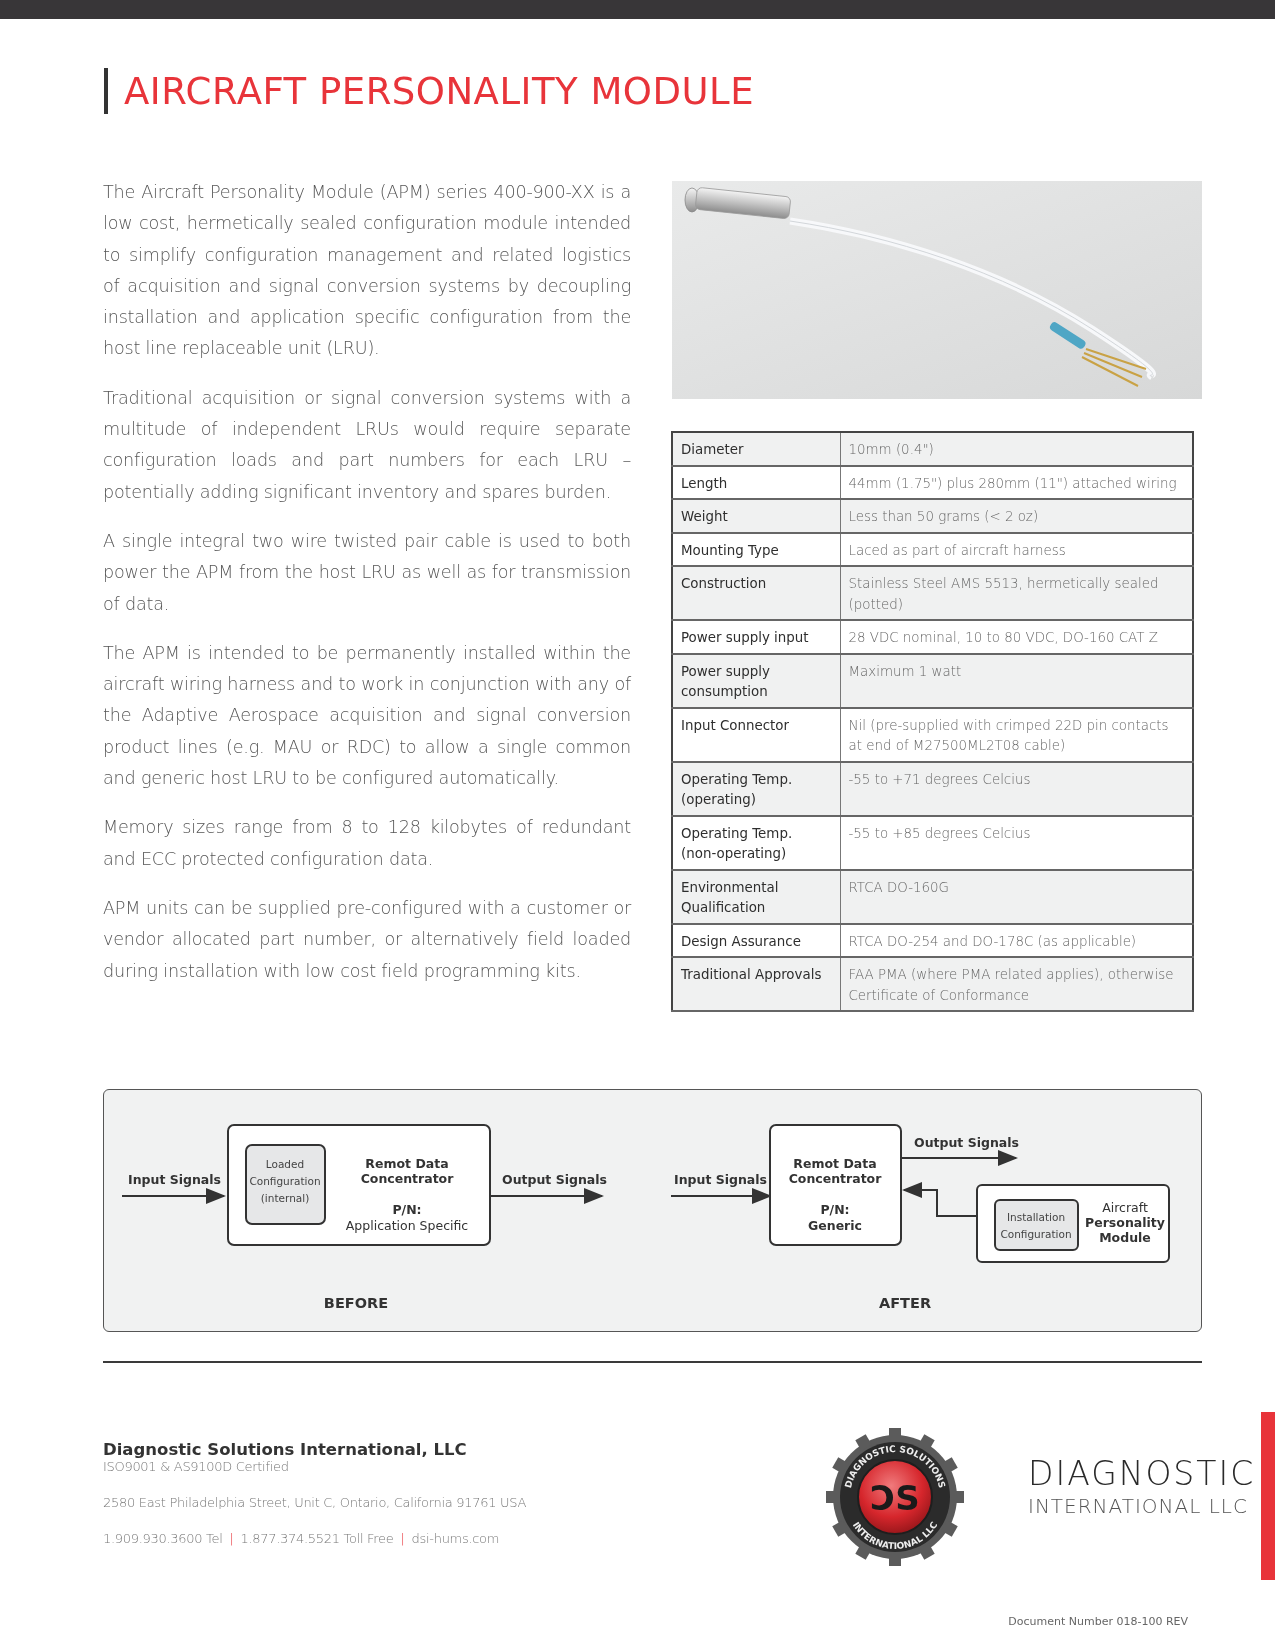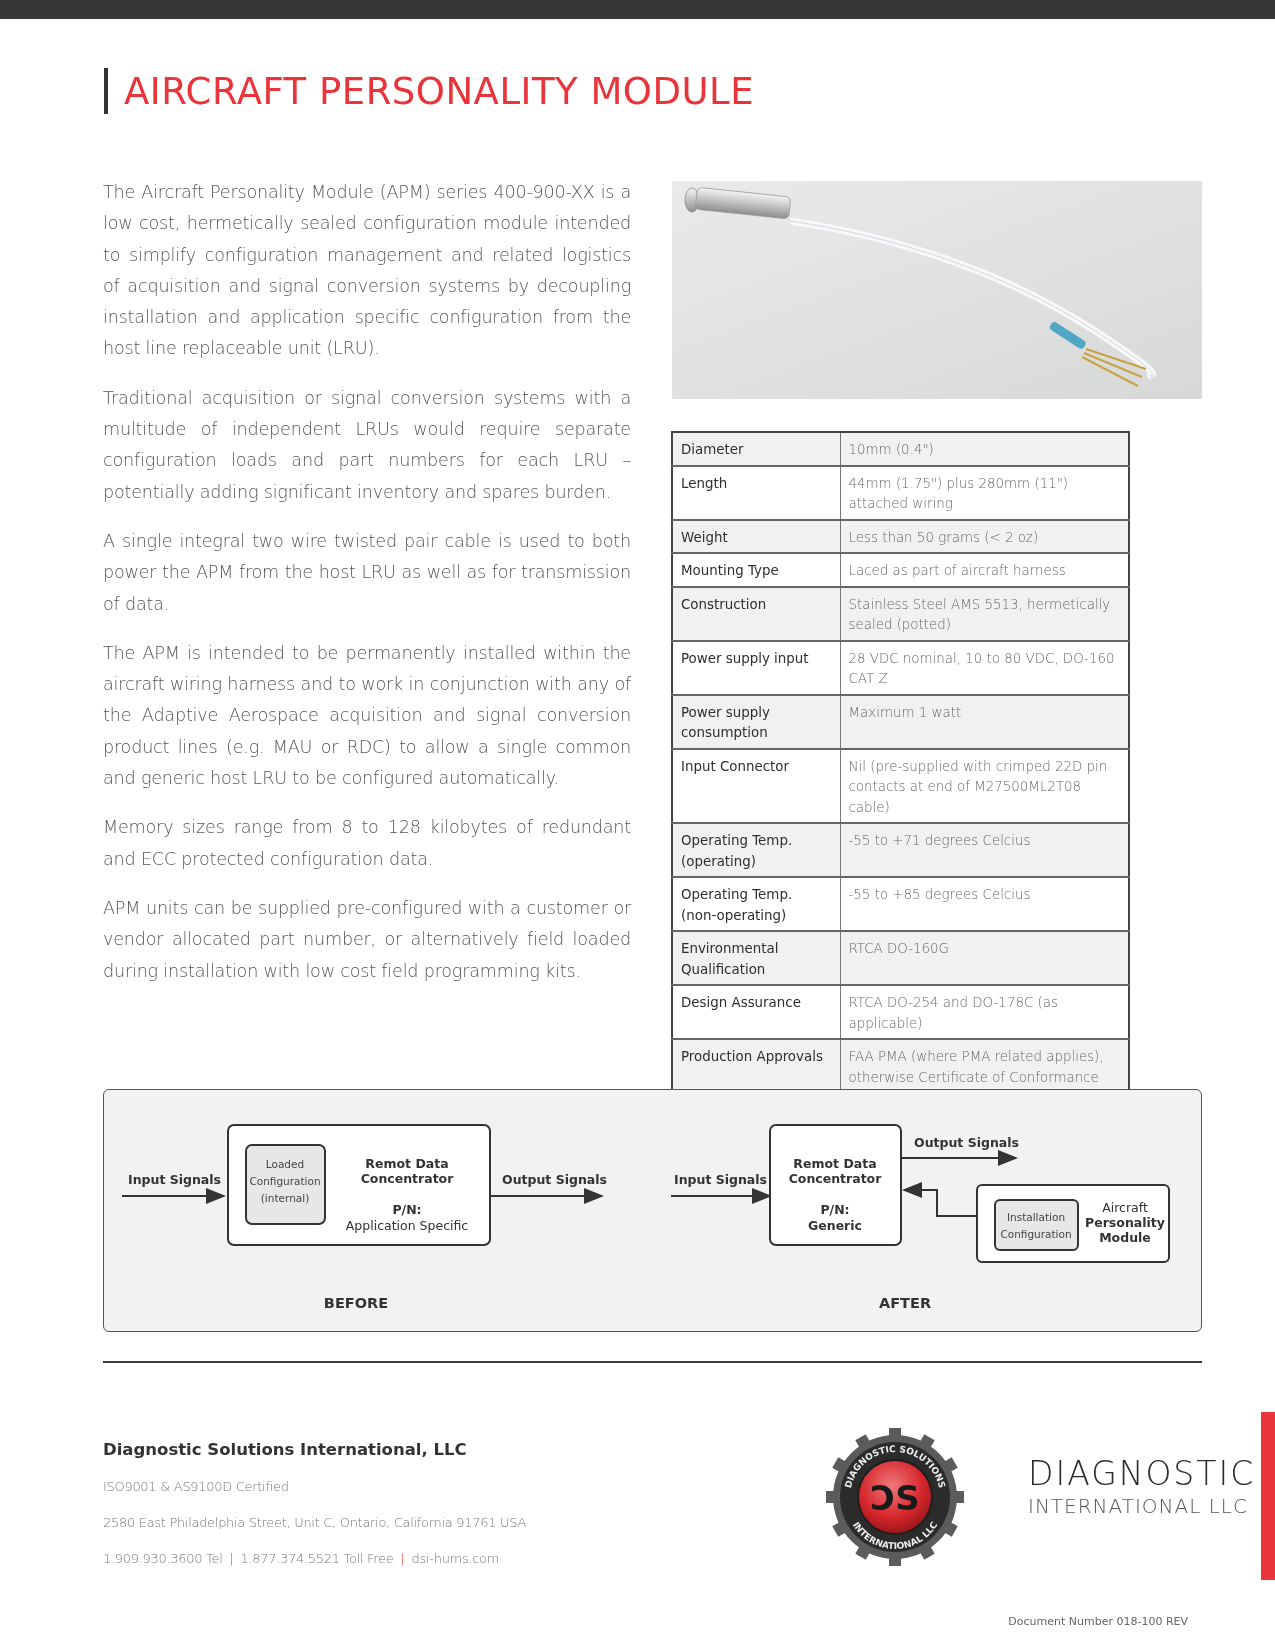--- a/index.html
+++ b/index.html
@@ -10,38 +10,38 @@
 
   .title-wrap { position: absolute; left: 104px; top: 68px; display: flex; align-items: center; }
   .title-rule { width: 4px; height: 46px; background: #333; margin-right: 16px; }
   .title { font-family: "DejaVu Sans", sans-serif; font-size: 37px; color: #e8343a; letter-spacing: 0.5px; font-weight: normal; line-height: 1; }
 
   .left-col { position: absolute; left: 103px; top: 177px; width: 528px; }
   .para { font-family: "DejaVu Sans", sans-serif; font-size: 17.6px; line-height: 31.3px; color: #555; text-align: justify; font-weight: 300; margin-bottom: 18px; letter-spacing: -0.2px; }
 
   .photo { position: absolute; left: 672px; top: 181px; width: 530px; height: 218px; background: linear-gradient(160deg, #e9eaea 0%, #dfe0e0 55%, #d7d8d8 100%); overflow: hidden; }
 
-  .spec-table { position: absolute; left: 671px; top: 431px; width: 459px; border-collapse: collapse; border: 2px solid #444; }
+  .spec-table { position: absolute; left: 671px; top: 431px; width: 523px; border-collapse: collapse; border: 2px solid #444; }
   .spec-table td { border: 1.5px solid #777; font-size: 13.4px; padding: 7px 8px 4px 8px; vertical-align: top; line-height: 20.5px; font-family: "DejaVu Sans", sans-serif; }
   .spec-table td.k { width: 168px; color: #2e2e2e; }
   .spec-table td.v { color: #666; font-weight: 300; }
   .spec-table tr:nth-child(odd) td { background: #f0f1f1; }
   .spec-table tr:nth-child(even) td { background: #ffffff; }
   .spec-table tr td { border-bottom: 2px solid #666; }
 
   .diagram { position: absolute; left: 103px; top: 1089px; width: 1099px; height: 243px; background: #f1f2f2; border: 1.5px solid #555; border-radius: 6px; }
   .diagram svg { position: absolute; left: 0; top: 0; }
   .dlabel { font-family: "DejaVu Sans", sans-serif; font-size: 12.5px; fill: #333; font-weight: bold; }
   .dsmall { font-family: "DejaVu Sans", sans-serif; font-size: 10.5px; fill: #444; }
   .dcaption { font-family: "DejaVu Sans", sans-serif; font-size: 14.5px; fill: #333; font-weight: bold; }
 
   .separator { position: absolute; left: 103px; top: 1361px; width: 1099px; height: 2px; background: #3a3a3a; }
 
   .footer-left { position: absolute; left: 103px; top: 1440px; }
-  .company { font-family: "DejaVu Sans", sans-serif; font-size: 16.5px; font-weight: bold; color: #333; margin-bottom: 20px; }
+  .company { font-family: "DejaVu Sans", sans-serif; font-size: 16.5px; font-weight: bold; color: #333; }
   .fline { font-family: "DejaVu Sans", sans-serif; font-size: 13px; color: #777; font-weight: 300; margin-bottom: 21px; letter-spacing: -0.3px; }
   .pipe { color: #e8343a; margin: 0 7px; }
 
   .logo { position: absolute; left: 826px; top: 1428px; width: 138px; height: 138px; }
   .brand { position: absolute; left: 995px; top: 1455px; font-family: "DejaVu Sans", sans-serif; color: #2a2a2a; font-weight: 300; margin-left: 33px; }
   .brand .b1 { font-size: 33px; letter-spacing: 2px; line-height: 38px; }
   .brand .b2 { font-size: 28px; letter-spacing: 9.5px; line-height: 36px; }
   .brand .b3 { font-size: 20px; letter-spacing: 1px; line-height: 26px; color: #555; }
 
   .red-tab { position: absolute; left: 1261px; top: 1412px; width: 14px; height: 168px; background: #e8343a; }
@@ -131,21 +131,21 @@
       </tr>
       <tr>
         <td class="k">Environmental Qualification</td>
         <td class="v">RTCA DO-160G</td>
       </tr>
       <tr>
         <td class="k">Design Assurance</td>
         <td class="v">RTCA DO-254 and DO-178C (as applicable)</td>
       </tr>
       <tr>
-        <td class="k">Production Approvals</td>
+        <td class="k">Traditional Approvals</td>
         <td class="v">FAA PMA (where PMA related applies), otherwise Certificate of Conformance</td>
       </tr>
     </tbody>
 </table>
 
 <div class="diagram">
   <svg width="1099" height="243" viewBox="0 0 1099 243">
     <defs>
       <marker id="arr" markerWidth="10" markerHeight="8" refX="9" refY="4" orient="auto">
         <path d="M0 0 L10 4 L0 8 z" fill="#333"></path>

